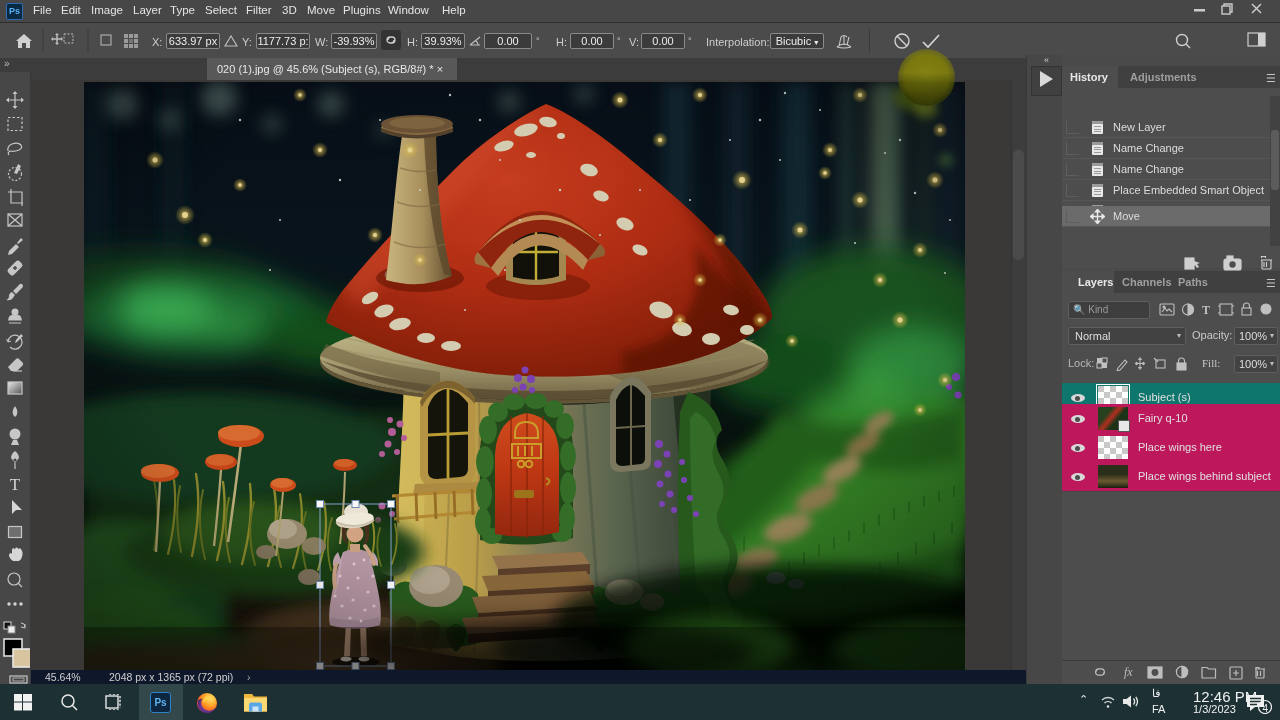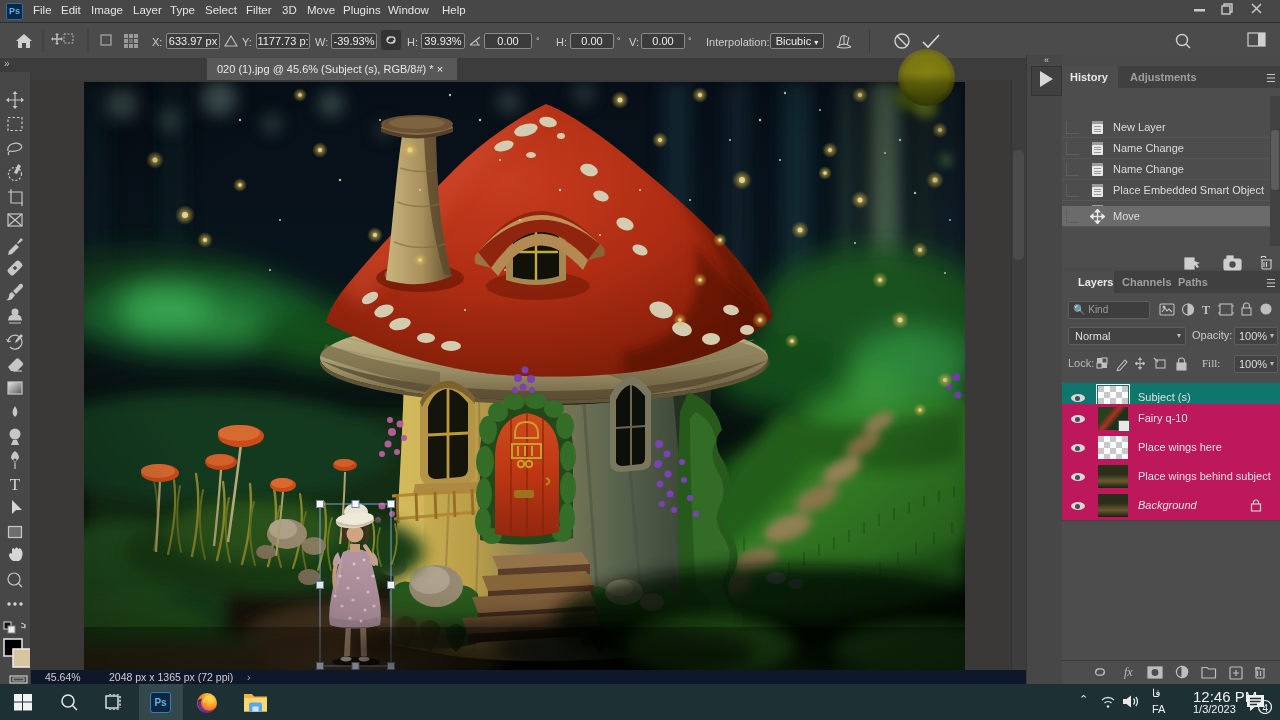--- a/index.html
+++ b/index.html
@@ -997,29 +997,20 @@
       <div class="lrow" style="top:162px;">
         <span class="leye"></span>
         <span class="lthumb checker"></span>
         <span class="lname">Place wings here</span>
       </div>
       <div class="lrow" style="top:191px;">
         <span class="leye"></span>
         <span class="lthumb" style="background:linear-gradient(180deg,#2a2e1a 40%,#6a5a30 70%,#1a200e);"></span>
         <span class="lname">Place wings behind subject</span>
       </div>
-      <div class="lrow" style="top:220px;">
-        <span class="leye"></span>
-        <span class="lthumb" style="background:linear-gradient(180deg,#2a2e1a 40%,#6a5a30 70%,#1a200e);"></span>
-        <span class="lname" style="font-style:italic;">Background</span>
-        <svg class="abs" style="left:188px;top:8px;" width="12" height="13">
-            <rect x="1.5" y="5" width="9" height="7" fill="none" stroke="#cfcfcf" stroke-width="1.2"></rect>
-            <path d="M3.5 5 v-1.5 a2.5 2.5 0 0 1 5 0 V5" fill="none" stroke="#cfcfcf" stroke-width="1.2"></path>
-          </svg>
-      </div>
 
       <div class="abs" style="left:0;top:389px;width:218px;height:1px;background:#3a3a3a;"></div>
       <svg class="abs" style="left:28px;top:392px;" width="190" height="18">
         <g stroke="#bdbdbd" fill="none" stroke-width="1.2">
           <path d="M6 9 a3.2 3.2 0 0 1 3.2-3.2 h2 a3.2 3.2 0 0 1 0 6.4 M14 9 a3.2 3.2 0 0 1 -3.2 3.2 h-2 a3.2 3.2 0 0 1 0-6.4"></path>
           <text x="34" y="13" font-style="italic" font-size="12" fill="#bdbdbd" stroke="none" font-family="Liberation Serif">fx</text>
           <rect x="58" y="4" width="14" height="11" fill="#bdbdbd"></rect>
             <circle cx="65" cy="9.5" r="3.4" fill="#4d4d4d" stroke="none"></circle>
           <circle cx="92" cy="9" r="5.6"></circle>
             <path d="M92 3.4 a5.6 5.6 0 0 1 0 11.2 z" fill="#bdbdbd"></path>

